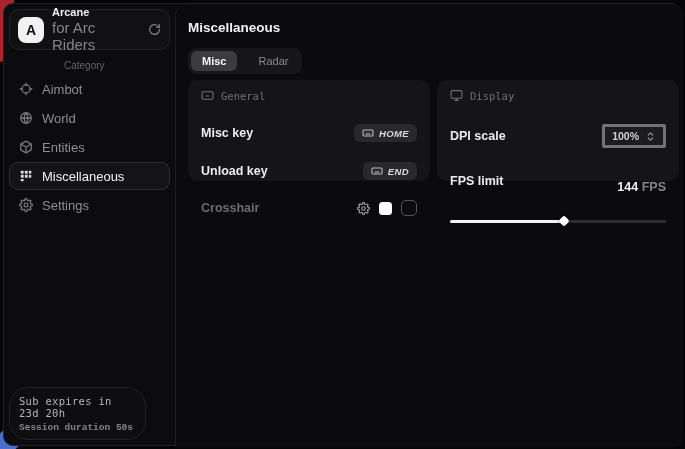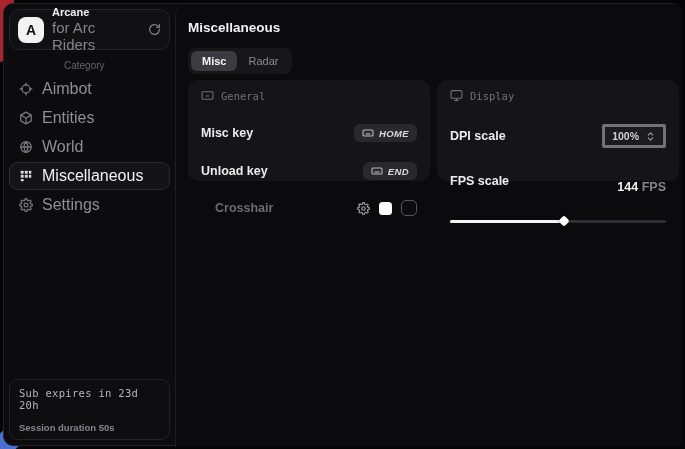--- a/index.html
+++ b/index.html
@@ -27,53 +27,53 @@
   .side-header .names { flex:1; line-height:1.15; }
   .app-name { color:#f0f0f2; font-size:11px; font-weight:bold; }
   .app-sub { color:#85858c; font-size:15px; }
   .sync-btn { color:#7d7d84; display:flex; align-items:center; cursor:pointer; }
 
   .category-label { position:absolute; left:14px; top:56px; color:#65656c; font-size:10px;margin-left:46px; }
 
   .nav { position:absolute; left:5px; top:71px; width:161px; display:flex;
          flex-direction:column; gap:1px; }
   .nav-item { display:flex; align-items:center; gap:9px; height:28px;
-              padding:0 9px; border-radius:9px; color:#8e8e95; font-size:16px;
+              padding:0 9px; border-radius:9px; color:#8e8e95; font-size:13px;
               border:1px solid transparent; cursor:pointer; }
   .nav-item .ni { display:flex; align-items:center; color:#77777e; }
   .nav-item.active { color:#f2f2f4; background:#141418; border-color:#2d2d33; }
   .nav-item.active .ni { color:#d8d8dc; }
 
-  .sub-card { position:absolute; left:5px; bottom:5px; width:161px;
-              border:1px solid #232328; border-radius:9px; background:#0e0e10;
+  .sub-card { position:absolute; left:5px; bottom:5px; width:137px;
+              border:1px solid #232328; border-radius:19px; background:#0e0e10;
               padding:7px 9px 6px; }
   .sub-line1 { font-family:"DejaVu Sans Mono", monospace; font-size:10.5px;
                color:#b4b4ba; letter-spacing:.3px; }
-  .sub-line2 { font-size:9.5px; font-weight:bold; color:#85858c; margin-top:11px; }
+  .sub-line2 { font-size:9.5px; font-weight:bold; color:#85858c; margin-top:3px;font-family:Liberation Mono, monospace; }
 
   
   .main { position:absolute; left:171px; top:0; width:508px; height:443px;
           background:#0b0b0d; border-left:1px solid #1e1e22;
           border-radius:12px 9px 9px 0; }
   .page-title { position:absolute; left:12px; top:16px; color:#f2f2f4;
                 font-size:13.5px; font-weight:bold; }
   .tabs { position:absolute; left:12px; top:44px; display:flex; align-items:center;
-          background:#17171a; border-radius:8px; padding:3px; gap:0; }
+          background:#17171a; border-radius:8px; padding:3px; gap:10px; }
   .tab { font-size:11px; padding:4px 11px; border-radius:6px; color:#8a8a91; cursor:pointer; }
   .tab.active { background:#3b3b41; color:#f4f4f6; font-weight:bold; }
 
   .cards { position:absolute; left:12px; top:76px; display:flex; gap:7px; }
   .card { width:242px; height:101px; background:#151518; border-radius:10px;
           padding:9px 13px 10px; display:flex; flex-direction:column;gap:20px; }
   .card-head { display:flex; align-items:center; gap:7px; color:#6f6f77;
                font-family:"DejaVu Sans Mono", monospace; font-size:10.5px;
                margin-bottom:2px; }
   .row { flex:1; display:flex; align-items:center; justify-content:space-between; }
   .row-label { color:#ececef; font-size:12.5px; font-weight:bold; }
-  .row-label.dim { color:#6b6b72; font-weight:bold;margin-left:14px; }
+  .row-label.dim { color:#6b6b72; font-weight:bold; }
 
   .keybadge { display:flex; align-items:center; gap:5px; background:#28282d;
               border-radius:6px; padding:3px 8px; color:#d9d9de; font-size:9.5px;
               font-weight:bold; letter-spacing:.4px; cursor:pointer;font-style:italic; }
   .keybadge .kb-ic { color:#b9b9bf; display:flex; }
 
   .cross-controls { display:flex; align-items:center; gap:9px; }
   .mini-gear { color:#9a9aa1; display:flex; cursor:pointer; }
   .swatch { width:13px; height:13px; border-radius:3.5px; background:#fff; cursor:pointer; }
   .checkbox { width:16px; height:16px; border:1.5px solid #55555c; border-radius:5px;
@@ -131,36 +131,36 @@
             <svg width="14" height="14" viewBox="0 0 24 24" fill="none" stroke="currentColor" stroke-width="2.2" stroke-linecap="round">
               <circle cx="12" cy="12" r="7"></circle>
                 <path d="M12 2v4M12 18v4M2 12h4M18 12h4"></path>
             </svg>
           </span>
           <span>Aimbot</span>
         </div>
 
         <div class="nav-item">
           <span class="ni">
+            <svg width="14" height="14" viewBox="0 0 24 24" fill="none" stroke="currentColor" stroke-width="2.2">
+              <circle cx="12" cy="12" r="9"></circle>
+                <path d="M3 12h18M12 3a14 14 0 0 1 0 18M12 3a14 14 0 0 0 0 18"></path>
+            </svg>
+          </span>
+          <span>World</span>
+        </div>
+
+        <div class="nav-item">
+          <span class="ni">
             <svg width="14" height="14" viewBox="0 0 24 24" fill="none" stroke="currentColor" stroke-width="2.2" stroke-linejoin="round">
               <path d="M12 2 21 7v10l-9 5-9-5V7z"></path>
                 <path d="M3 7l9 5 9-5M12 12v10"></path>
             </svg>
           </span>
           <span>Entities</span>
-        </div>
-
-        <div class="nav-item">
-          <span class="ni">
-            <svg width="14" height="14" viewBox="0 0 24 24" fill="none" stroke="currentColor" stroke-width="2.2">
-              <circle cx="12" cy="12" r="9"></circle>
-                <path d="M3 12h18M12 3a14 14 0 0 1 0 18M12 3a14 14 0 0 0 0 18"></path>
-            </svg>
-          </span>
-          <span>World</span>
         </div>
 
         <div class="nav-item active">
           <span class="ni">
             <svg width="14" height="14" viewBox="0 0 24 24" fill="currentColor">
               <rect x="3" y="3" width="5" height="5" rx="1"></rect>
                 <rect x="10" y="3" width="5" height="5" rx="1"></rect>
               <rect x="17" y="3" width="4" height="5" rx="1"></rect>
                 <rect x="3" y="10" width="5" height="5" rx="1"></rect>
               <rect x="10" y="10" width="5" height="5" rx="1"></rect>
@@ -268,21 +268,21 @@
               <span>100%</span>
               <span class="sel-ic">
                 <svg width="11" height="11" viewBox="0 0 24 24" fill="none" stroke="currentColor" stroke-width="2.4" stroke-linecap="round" stroke-linejoin="round">
                   <path d="M7 9l5-5 5 5M7 15l5 5 5-5"></path>
                 </svg>
               </span>
             </span>
           </div>
 
           <div class="row">
-            <span class="row-label">FPS scale</span>
+            <span class="row-label">FPS limit</span>
             <span class="fps-value">
               <span>144</span>
               <span class="fps-unit">FPS</span>
             </span>
           </div>
 
           <div class="slider">
             <div class="slider-track"></div>
             <div class="slider-fill" style="width: 53%;"></div>
             <div class="slider-thumb" style="left: 53%;"></div>

